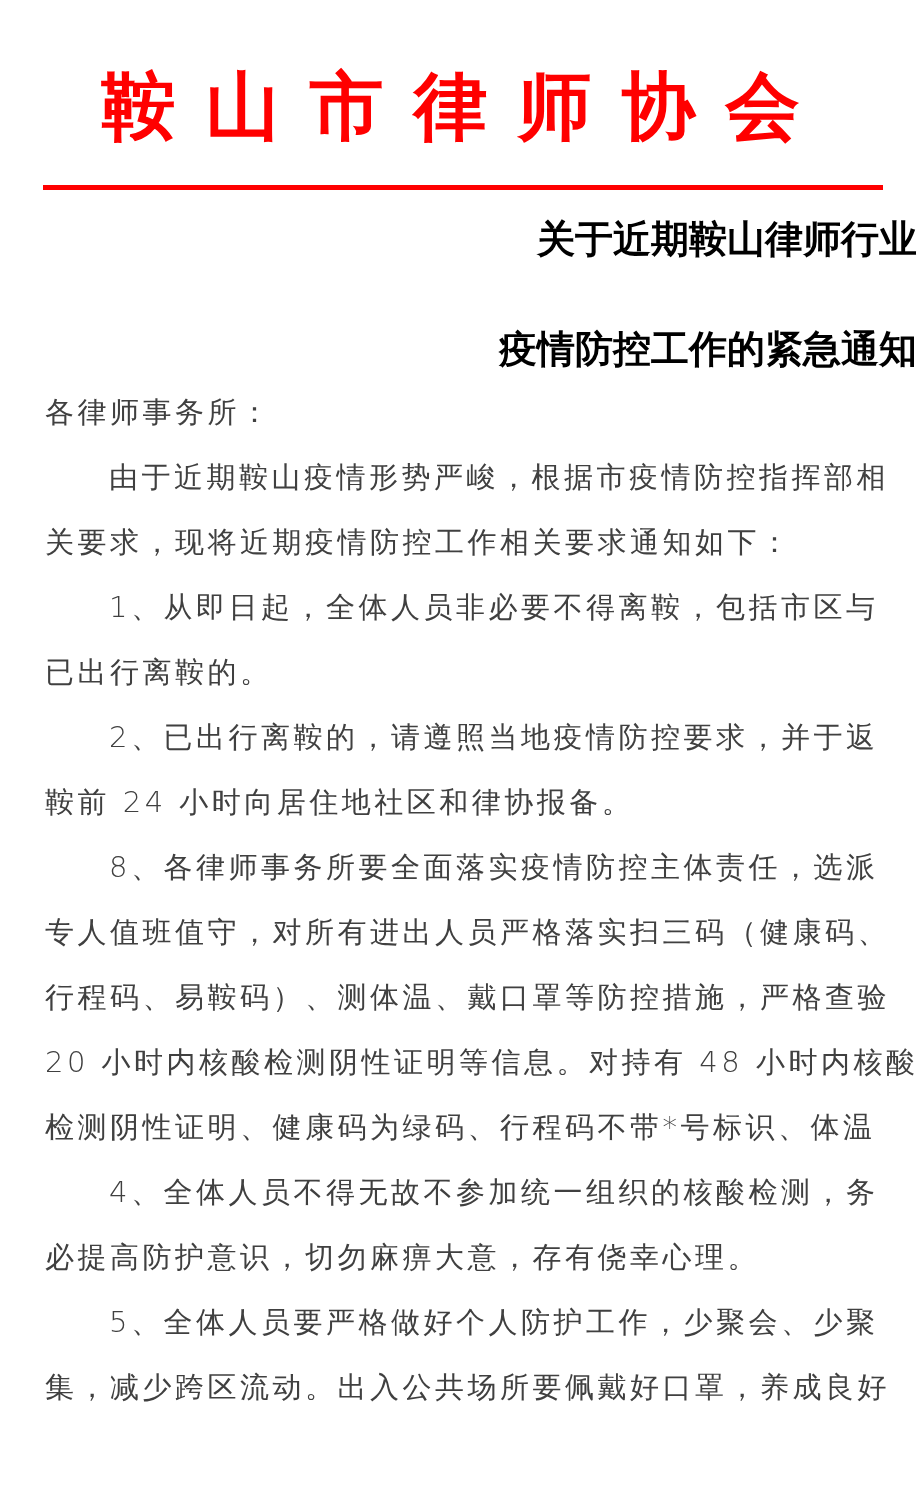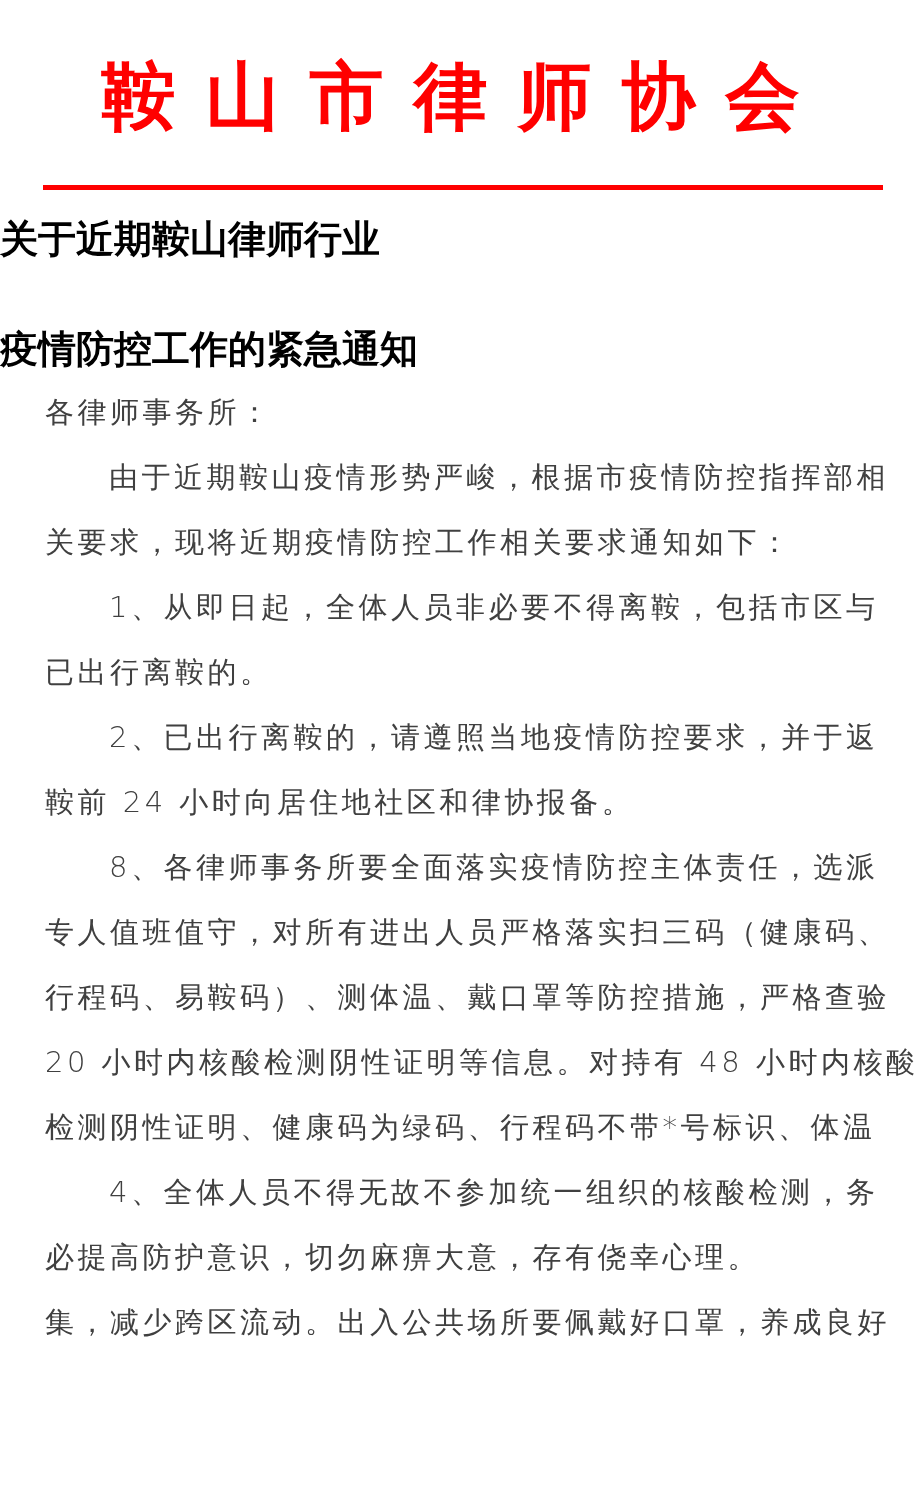--- a/index.html
+++ b/index.html
@@ -2,34 +2,34 @@
 <html><head>
   <meta charset="utf-8">
   <style>
     html, body { margin: 0; padding: 0; background: #ffffff; }
     body {
       width: 917px; height: 1500px; overflow: hidden; position: relative;
       font-family: "DejaVu Serif", "Liberation Serif", serif; color: #000;
     }
     .letterhead {
       position: absolute; left: 0; top: 58px; width: 901px; height: 90px;
-      display: flex; justify-content: center; align-items: flex-end;
+      display: flex; justify-content: center; align-items: flex-start;
     }
     .org-name {
       color: #ff0000; font-size: 74px; font-weight: bold;
       letter-spacing: 30px; margin-left: 30px;
       font-family: "DejaVu Serif", "Liberation Serif", serif;
       white-space: nowrap;
     }
     .red-rule {
       position: absolute; left: 43px; top: 185px; width: 840px; height: 5px;
       background: #ff0000;
     }
     .doc-title {
-      position: absolute; left: 0; width: 917px; text-align: left;
+      position: absolute; left: 0; width: 917px; text-align: right;
       font-size: 38px; font-weight: bold; white-space: nowrap;
       font-family: "DejaVu Serif", "Liberation Serif", serif;
     }
     .title-1 { top: 214px; }
     .title-2 { top: 324px; }
     .body-text {
       position: absolute; left: 45px; width: 840px;
       font-size: 29px; line-height: 65px; letter-spacing: 3.5px;
       font-family: "DejaVu Sans", "Liberation Sans", sans-serif;
       font-weight: 300; color: #404040;
@@ -62,14 +62,15 @@
 
   <span class="line indent">8、各律师事务所要全面落实疫情防控主体责任，选派</span>
   <span class="line">专人值班值守，对所有进出人员严格落实扫三码（健康码、</span>
   <span class="line">行程码、易鞍码）、测体温、戴口罩等防控措施，严格查验</span>
   <span class="line">20 小时内核酸检测阴性证明等信息。对持有 48 小时内核酸</span>
   <span class="line">检测阴性证明、健康码为绿码、行程码不带*号标识、体温</span>
 
   <span class="line indent">4、全体人员不得无故不参加统一组织的核酸检测，务</span>
   <span class="line">必提高防护意识，切勿麻痹大意，存有侥幸心理。</span>
 
+  <span class="line indent">5、全体人员要严格做好个人防护工作，少聚会、少聚</span>
   <span class="line">集，减少跨区流动。出入公共场所要佩戴好口罩，养成良好</span>
 </div>
 
 </body></html>

